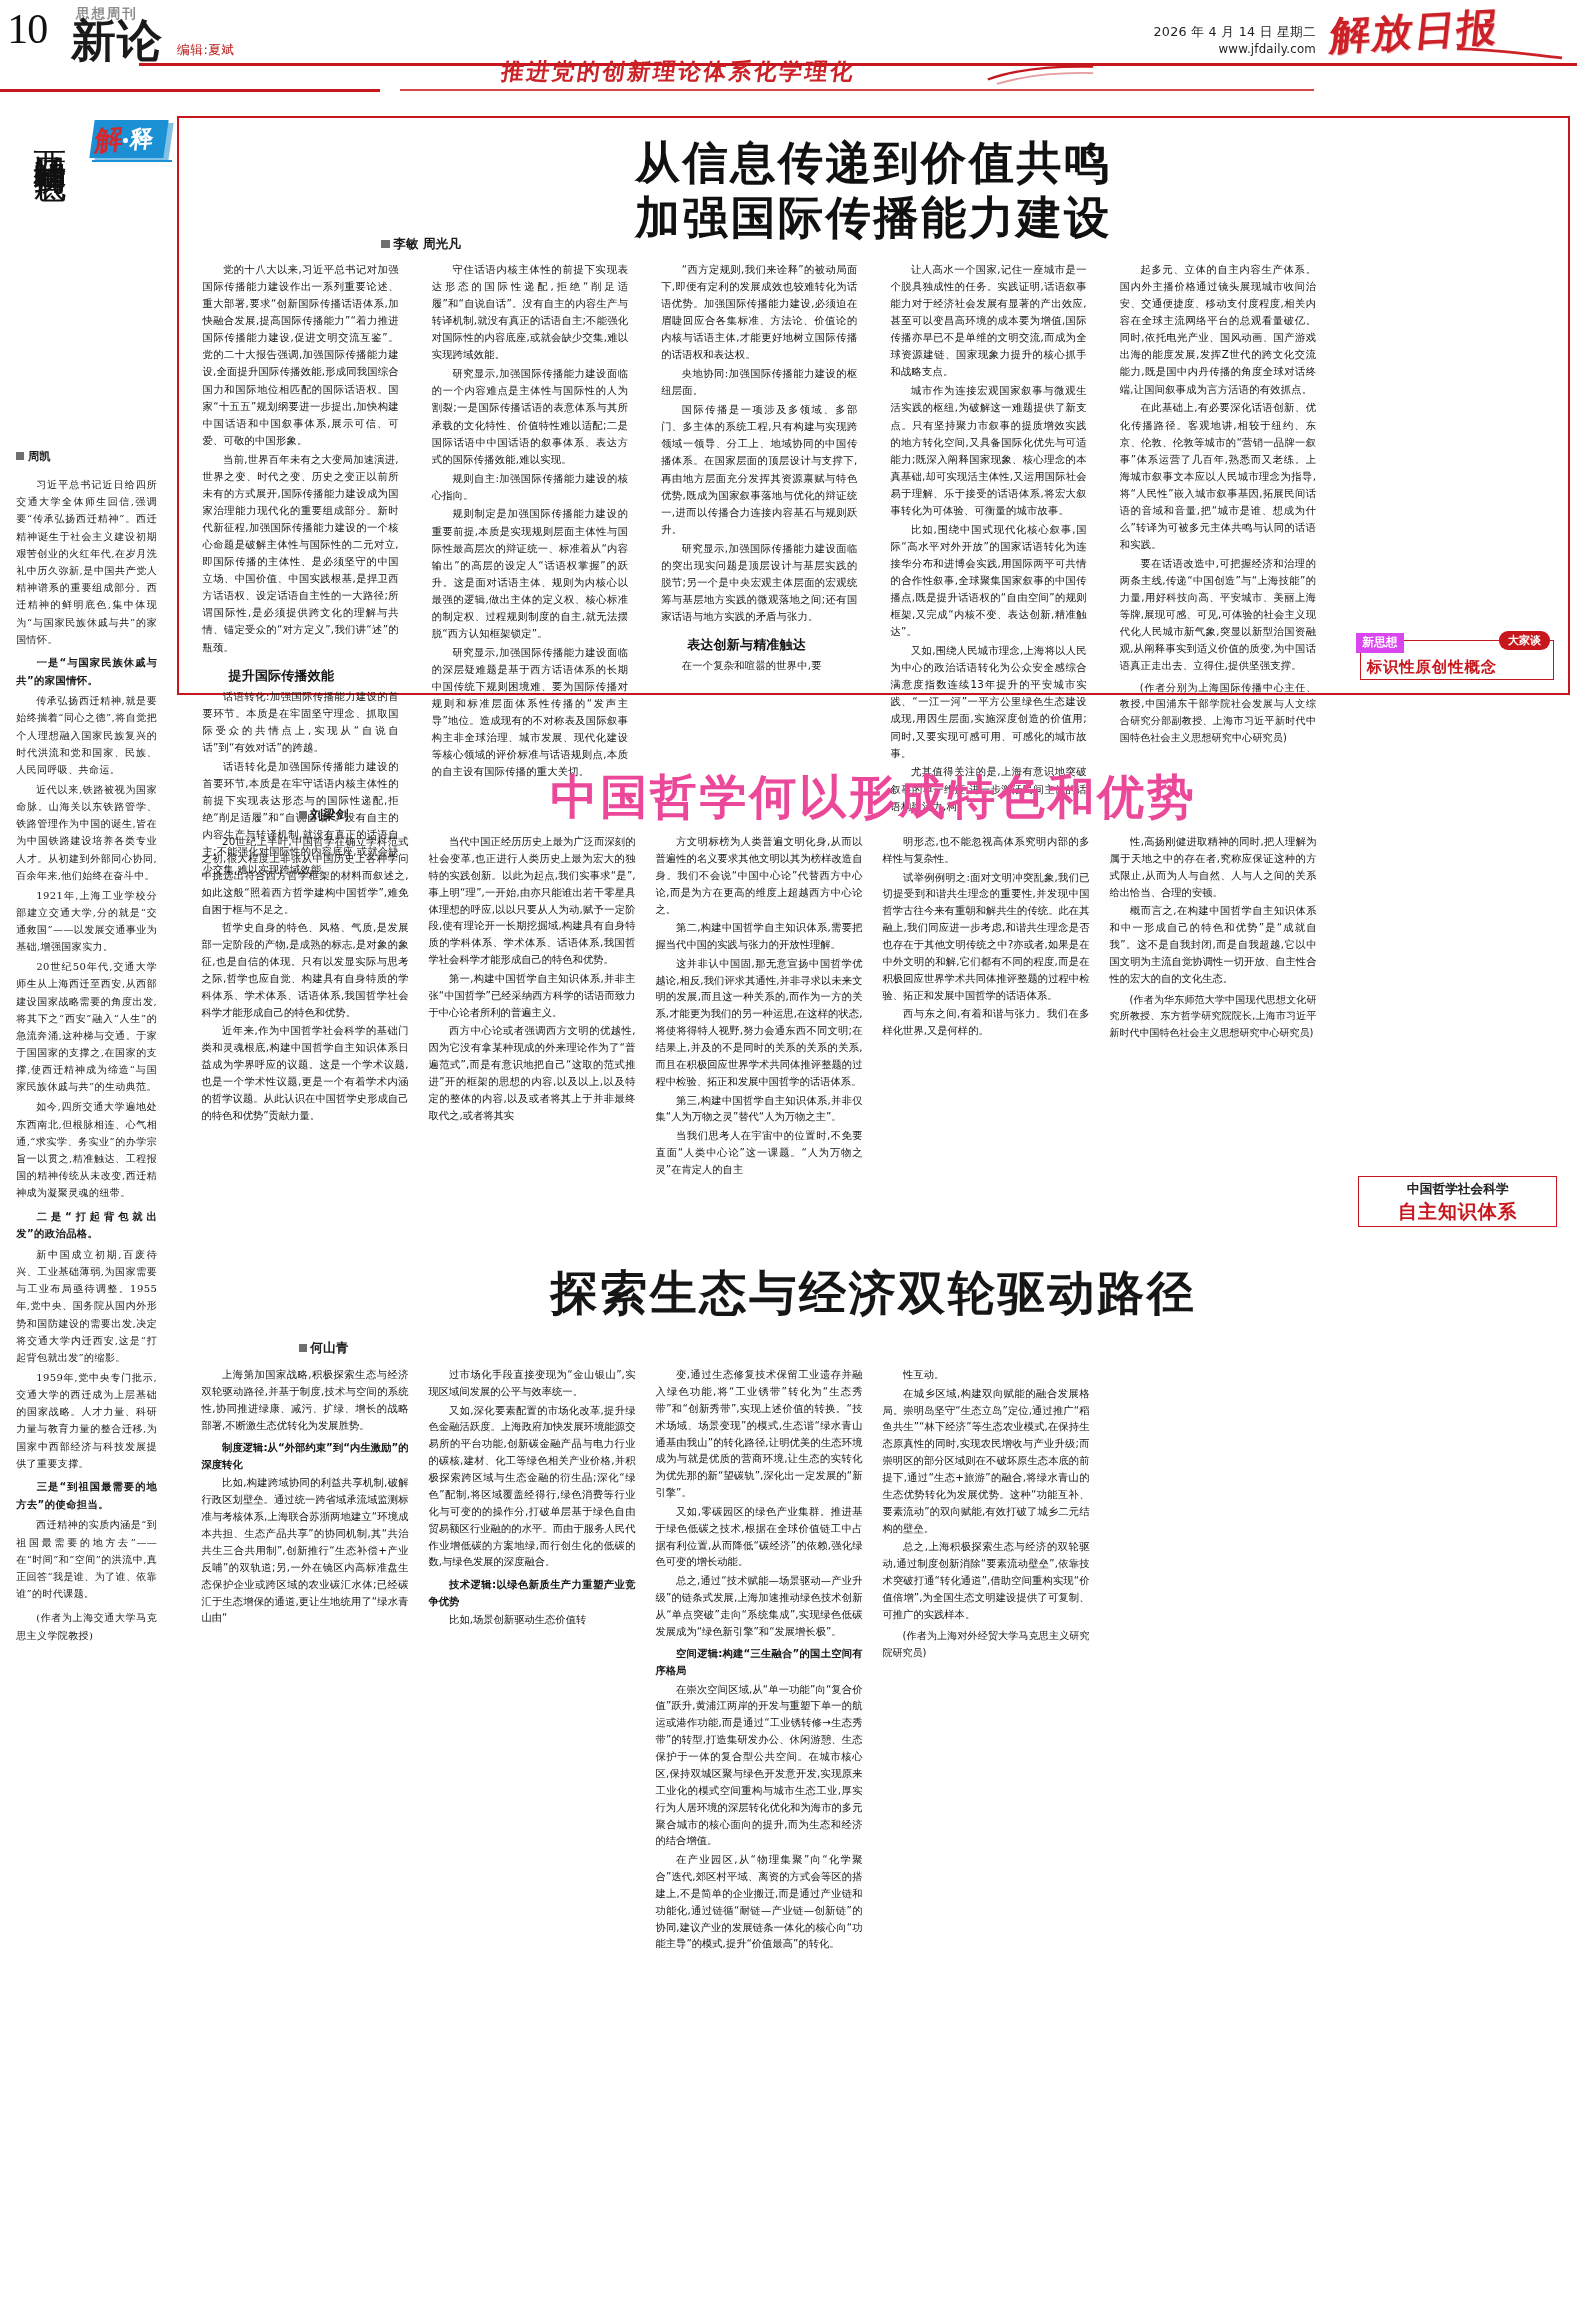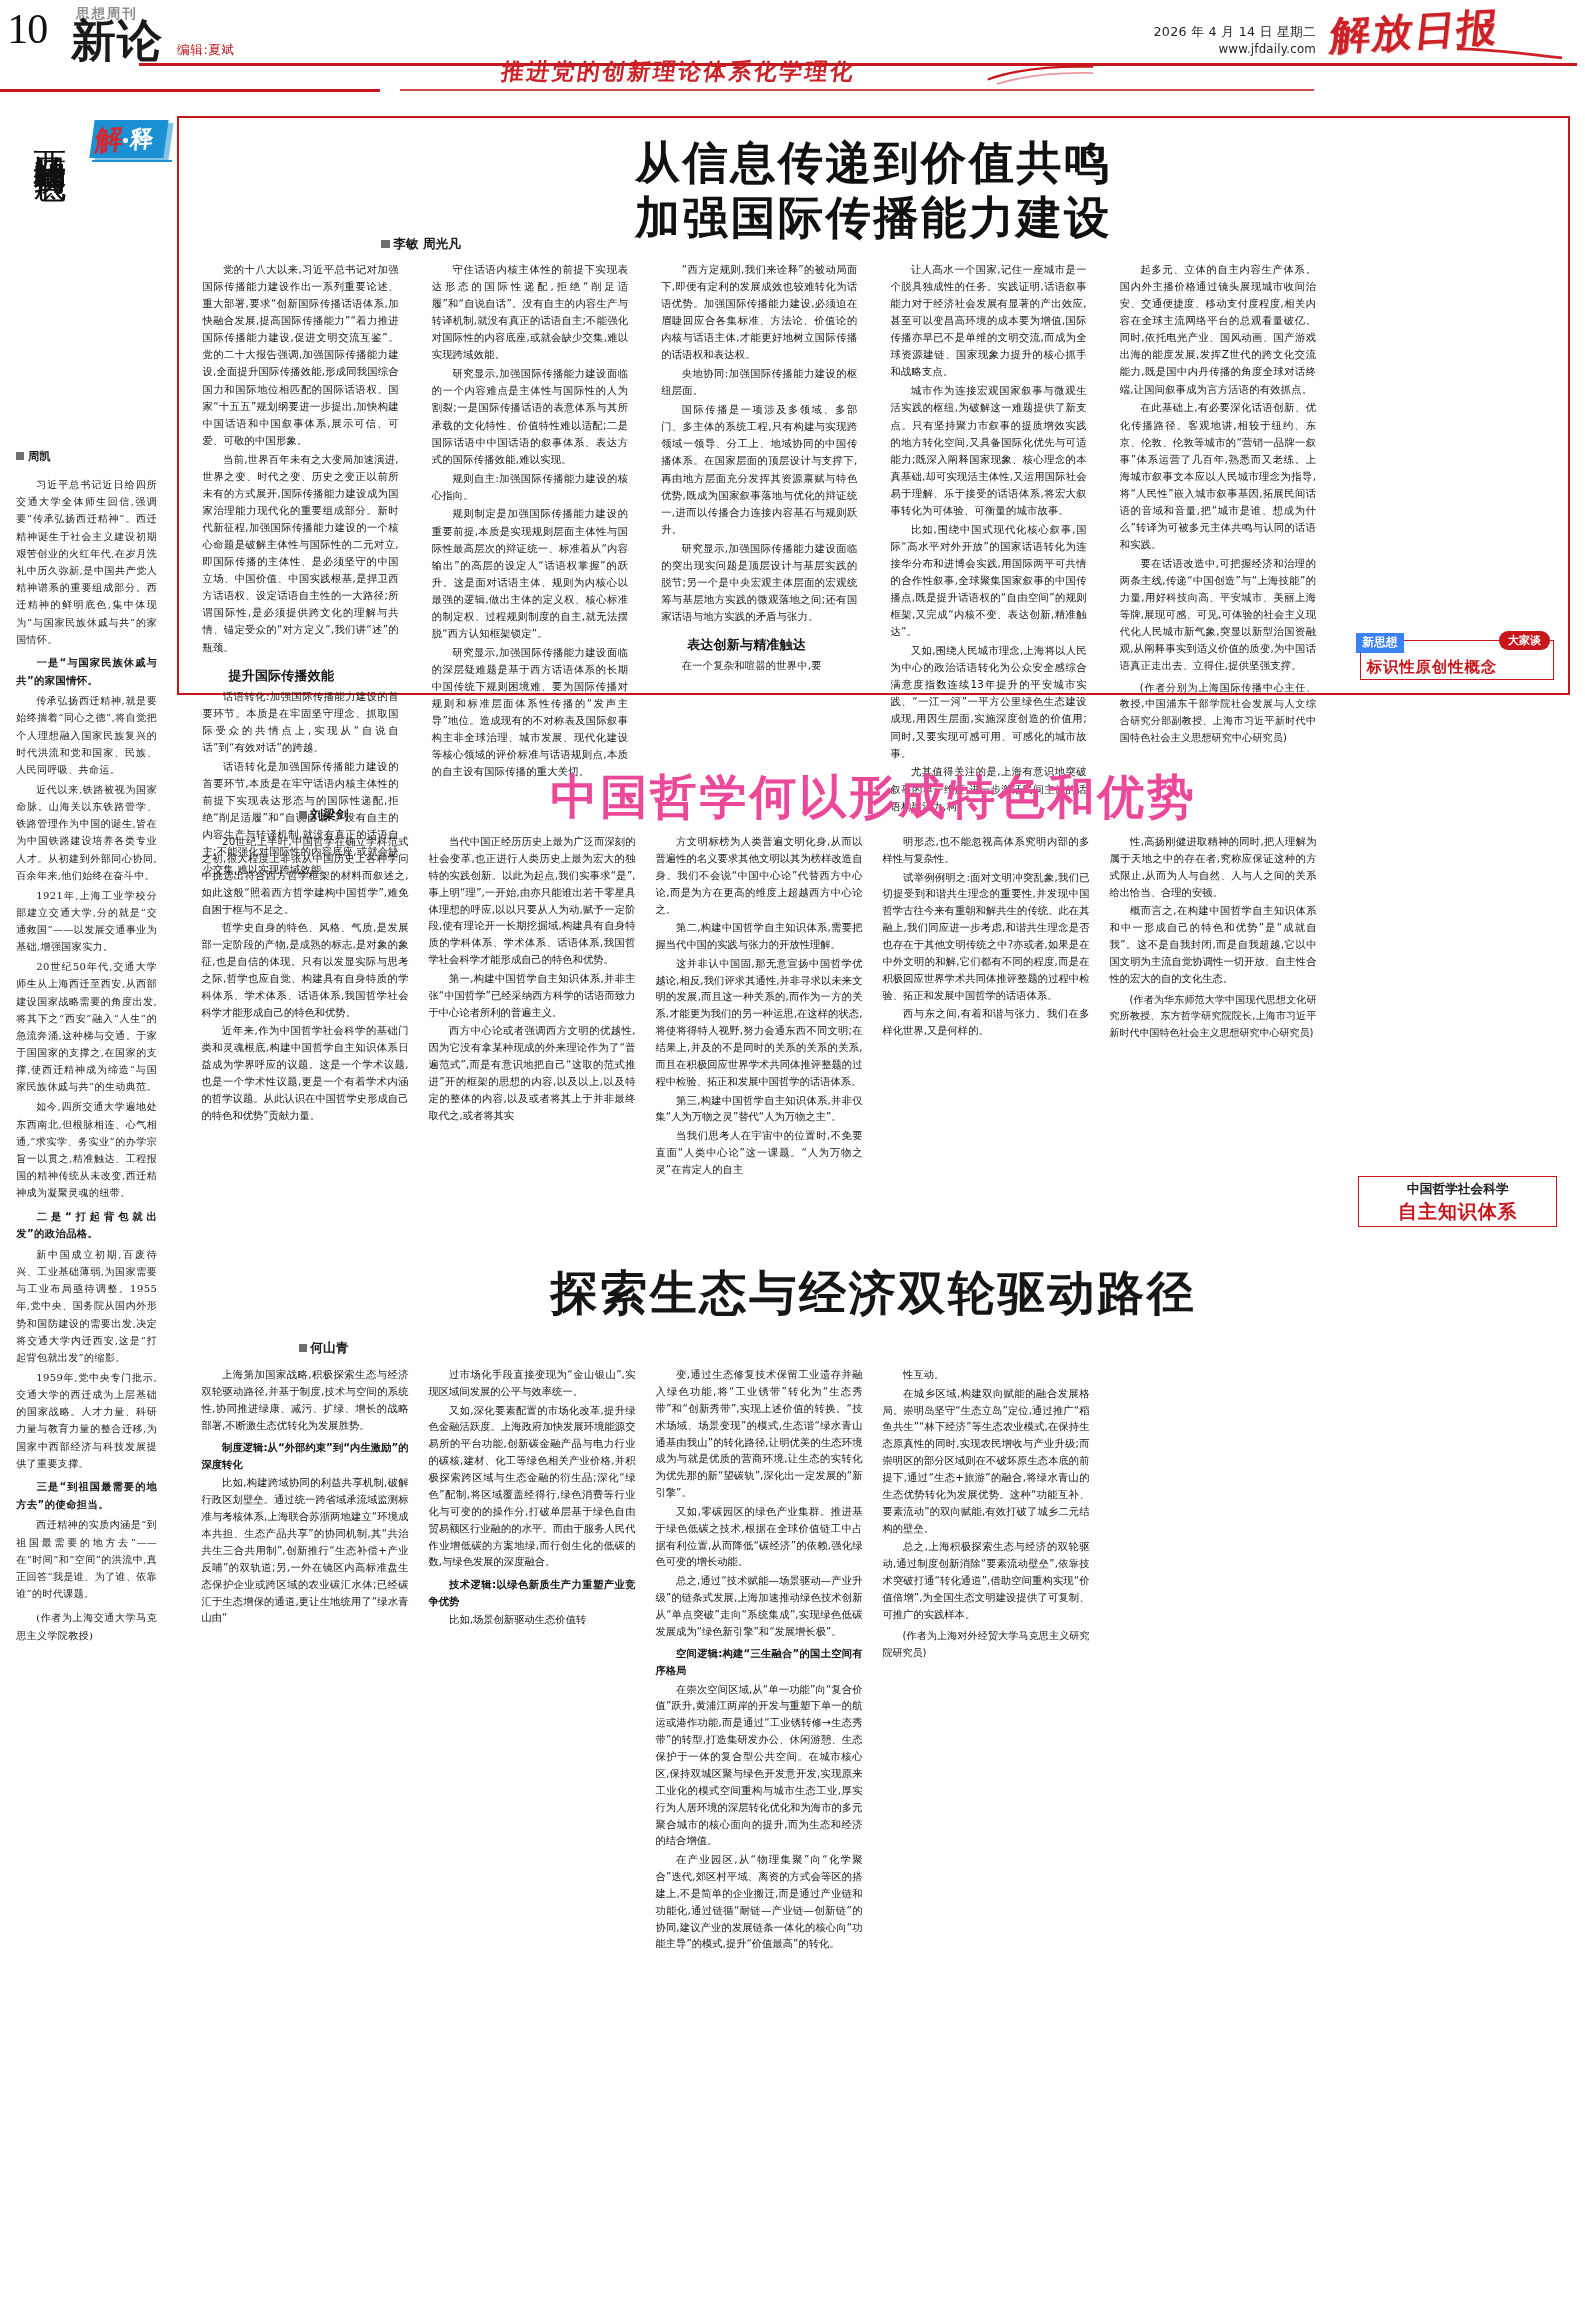--- a/index.html
+++ b/index.html
@@ -180,21 +180,21 @@
 
   .a1-badge {
     position: absolute; right: 14.5px; bottom: 11px; width: 194px; height: 49px;
   }
   .a1-badge .rbox {
     position: absolute; left: 0; top: 7.2px; width: 194px; height: 40px;
     background: #ffffff; border: 1.8px solid #c8161d;
   }
   .a1-badge .tag {
     position: absolute; left: -3.6px; top: 0px; padding: 1.8px 6.3px;
-    background: #3b82f6; color: #fff; font-size: 11.8px; font-weight: 700;
+    background: #d946ef; color: #fff; font-size: 11.8px; font-weight: 700;
     font-family: "DejaVu Sans", sans-serif;
   }
   .a1-badge .tag2 {
     position: absolute; right: 3.6px; top: -1.8px; padding: 1.8px 9px;
     background: #c8161d; color: #fff; font-size: 11px; font-weight: 700;
     border-radius: 9px; font-family: "DejaVu Sans", sans-serif;
   }
   .a1-badge .main {
     position: absolute; left: 7.2px; top: 23.5px; font-size: 15.4px; font-weight: 700;
     color: #c8161d; font-family: "DejaVu Sans", sans-serif; letter-spacing: 0.9px;

